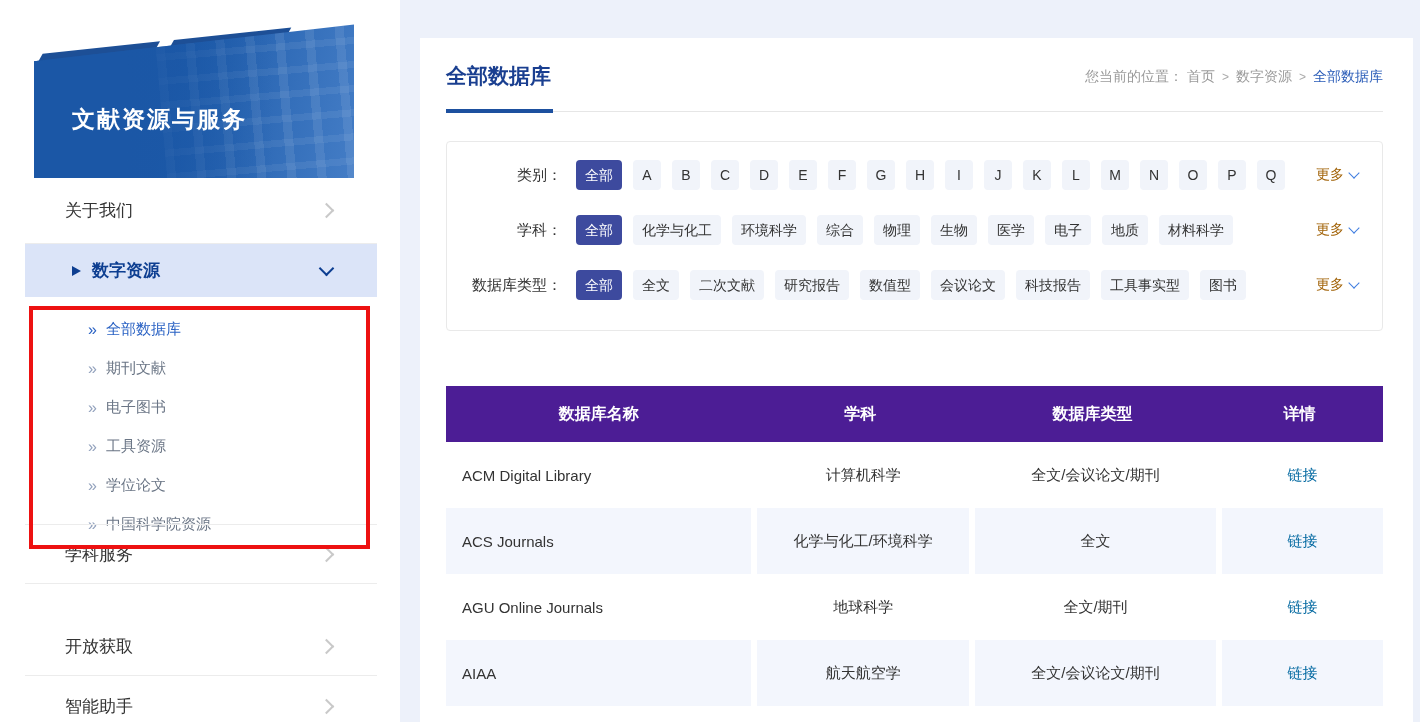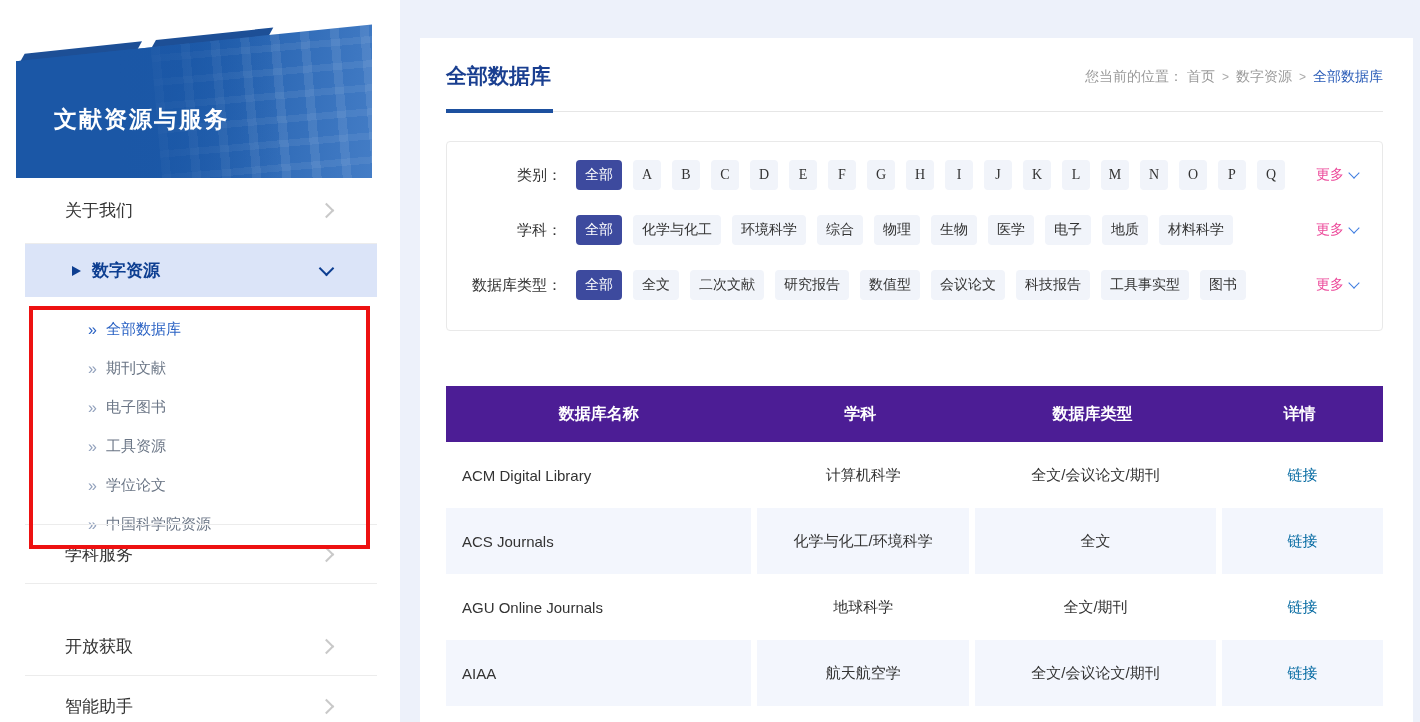--- a/index.html
+++ b/index.html
@@ -3,21 +3,21 @@
 <meta charset="utf-8">
 <style>
   html,body{margin:0;padding:0;}
   body{
     width:1420px;height:722px;position:relative;overflow:hidden;
     background:#edf1fa;font-family:"Liberation Sans",sans-serif;
     -webkit-font-smoothing:antialiased;
   }
   
   .sidebar{position:absolute;left:0;top:0;width:400px;height:722px;background:#fff;}
-  .banner{position:absolute;left:16px;top:18px;width:356px;height:160px;}
+  .banner{position:absolute;left:34px;top:18px;width:312px;height:160px;padding-left:8px;}
   .banner-ribbon{position:absolute;left:6px;top:36px;width:250px;height:9px;
     transform:rotate(-6deg);transform-origin:left center;display:flex;gap:14px;}
   .banner-ribbon i{display:block;height:100%;background:#1d4f96;flex:1;transform:skewX(-35deg);}
   .banner-main{position:absolute;inset:0;
     clip-path:polygon(0 27%,100% 4%,100% 100%,0 100%);
     background:linear-gradient(100deg,#16519f 0%,#1c5aa9 45%,#447dc6 100%);}
   .banner-windows{position:absolute;right:-12px;top:-6px;width:64%;height:115%;
     transform:rotate(-5deg);opacity:.35;
     background:
       repeating-linear-gradient(90deg,rgba(255,255,255,.25) 0 9px,transparent 9px 30px),
@@ -57,24 +57,24 @@
   .breadcrumb .sep{margin:0 7px;color:#aaa;font-size:12px;}
   .breadcrumb .crumb{color:#9a9a9a;cursor:pointer;}
   .breadcrumb .crumb-active{color:#2a5cb8;cursor:pointer;}
   .filter-box{margin:29px 30px 0 26px;border:1px solid #e9e9e9;border-radius:4px;
     padding:18px 24px 30px 0;box-sizing:border-box;}
   .filter-row{display:flex;align-items:center;margin-bottom:25px;}
   .filter-row:last-child{margin-bottom:0;}
   .f-label{width:115px;text-align:right;margin-right:14px;font-size:15px;color:#333;flex:none;}
   .chips{display:flex;gap:11px;align-items:center;}
   .chip{border:none;border-radius:4px;background:#f1f4fa;color:#333;font-size:14px;
-    padding:7px 9px;line-height:16px;font-family:Liberation Serif, serif;cursor:pointer;white-space:nowrap;}
+    padding:7px 9px;line-height:16px;font-family:Liberation Sans, sans-serif;cursor:pointer;white-space:nowrap;}
   .chip.letter{width:28px;padding:7px 0;text-align:center;}
   .chip.active{background:#3d4a9e;color:#fff;}
-  .more{margin-left:auto;color:#ec4899;font-size:14px;display:flex;align-items:center;
+  .more{margin-left:auto;color:#a16207;font-size:14px;display:flex;align-items:center;
     gap:6px;cursor:pointer;flex:none;}
   .more .chev{border-color:#3f7de0;width:7px;height:7px;border-width:1.5px;
     transform:rotate(135deg);margin-top:-4px;}
   .db-table{margin:55px 30px 0 26px;width:937px;border-collapse:separate;border-spacing:0;
     table-layout:fixed;font-size:15px;color:#333;}
   .db-table thead th{background:#4c1d95;color:#fff;font-size:16px;font-weight:bold;
     height:54px;text-align:center;margin-left:45px;}
   .db-table tbody td{height:64px;text-align:center;}
   .db-table tbody td:first-child{text-align:left;padding-left:16px;}
   .db-table tbody td + td{border-left:6px solid #fff;}

